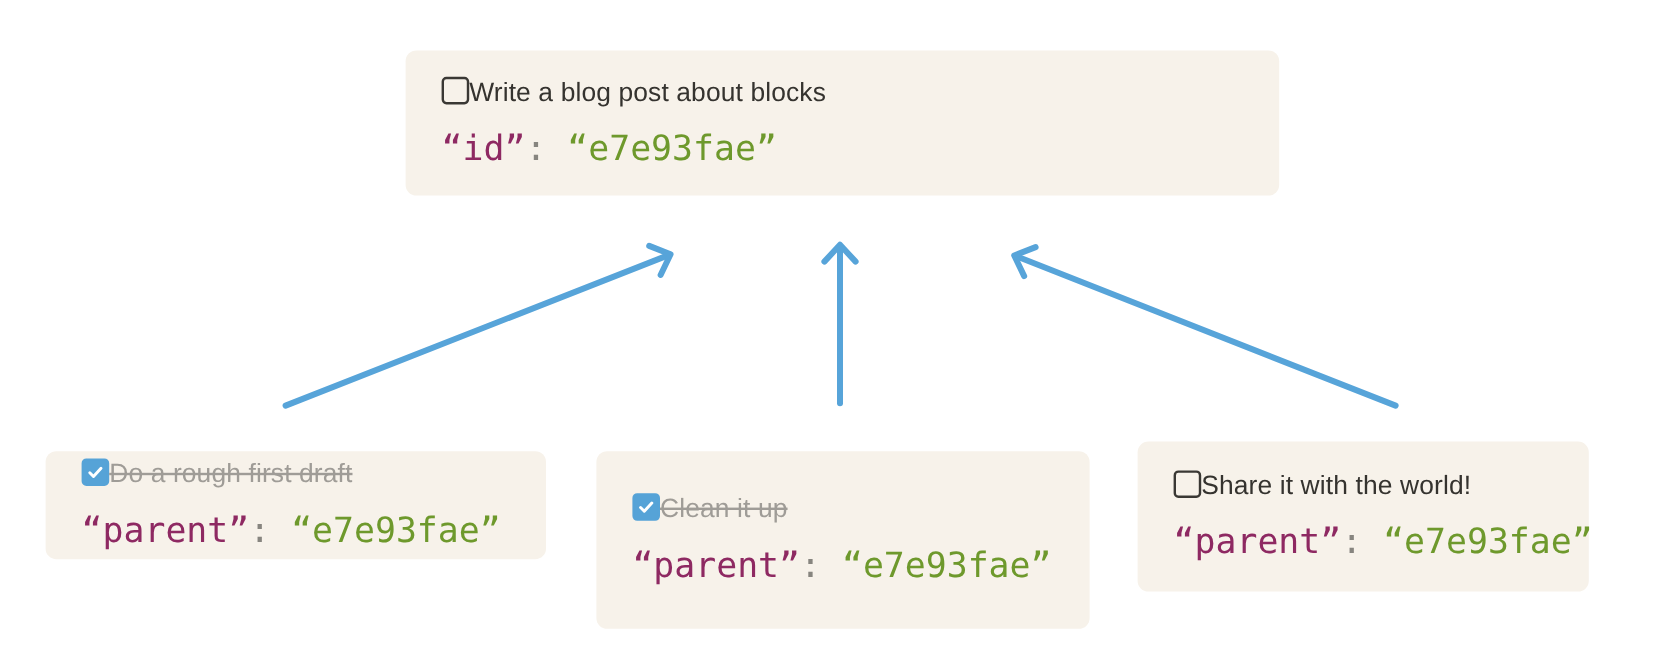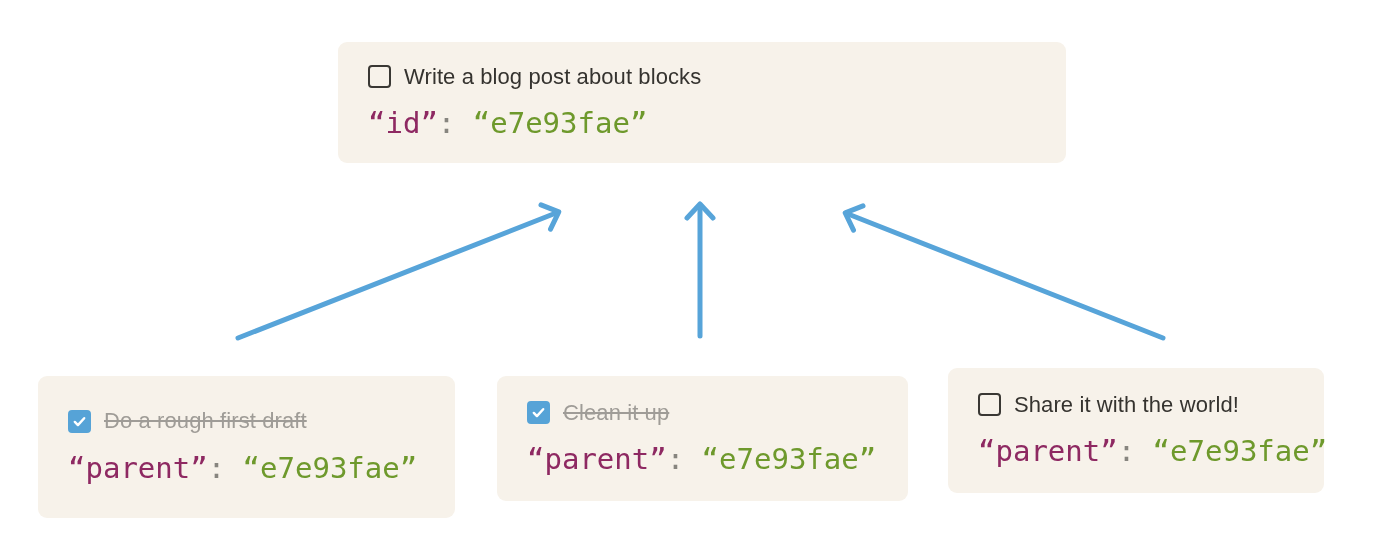--- a/index.html
+++ b/index.html
@@ -52,28 +52,28 @@
     position: absolute;
     background: var(--card-bg);
     border-radius: 9px;
     display: flex;
     flex-direction: column;
     justify-content: center;
     gap: 15px;
     padding: 0 30px;
   }
   .card.parent { left: 338px; top: 42px; width: 728px; height: 121px; }
-  .card.child-0 { left: 38px;  top: 376px; width: 417px; height: 142px; }
-  .card.child-1 { left: 497px; top: 376px; width: 411px; height: 125px; }
+  .card.child-0 { left: 38px;  top: 376px; width: 417px; height: 90px; }
+  .card.child-1 { left: 497px; top: 376px; width: 411px; height: 148px; }
   .card.child-2 { left: 948px; top: 368px; width: 376px; height: 125px; }
 
   .task-row {
     display: flex;
-    align-items: center;
-    gap: 13px;
+    align-items: flex-start;
+    gap: 0;
   }
   .checkbox {
     width: 23px;
     height: 23px;
     flex: 0 0 23px;
     border: 2px solid var(--checkbox-border);
     border-radius: 4px;
     display: flex;
     align-items: center;
     justify-content: center;

